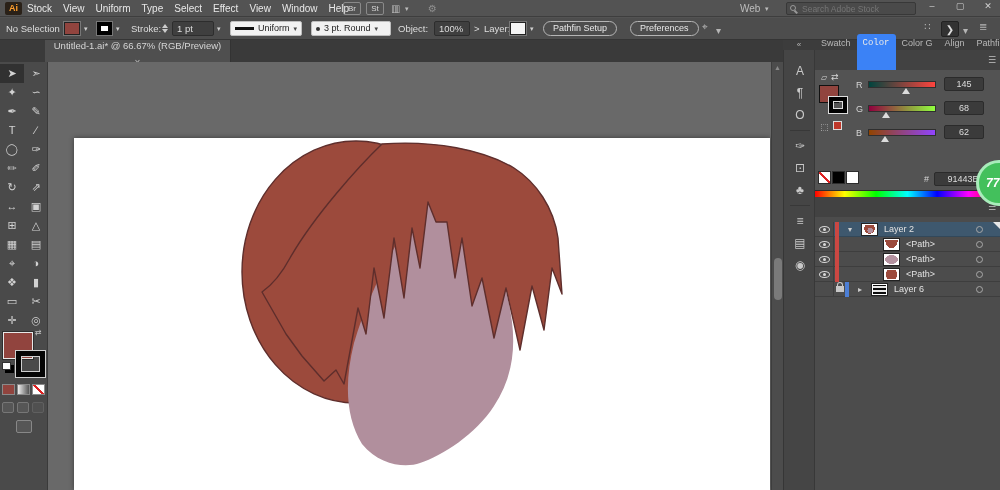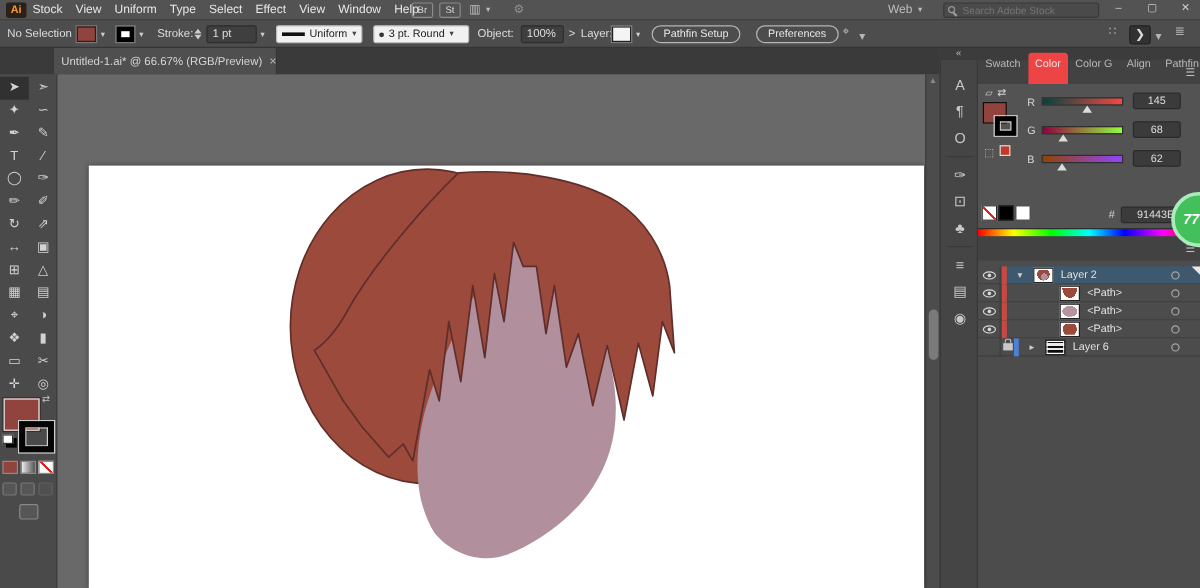--- a/index.html
+++ b/index.html
@@ -35,21 +35,21 @@
   .stepper .up { border-bottom:4px solid #ccc; }
   .stepper .dn { border-top:4px solid #ccc; }
   .lineicon { width:22px; height:3px; background:#111; }
   .dotsm { width:4px; height:4px; background:#333; border-radius:50%; }
   .cb-righticon { position:absolute; top:3px; font-size:10px; color:#b5b5b5; }
   .activebox { background:#323232; border:1px solid #222; border-radius:2px; width:18px; height:16px; text-align:center; line-height:15px; color:#ddd; }
 
   
   #tabbar { position:absolute; left:0; top:40px; width:783px; height:22px; background:#3a3a3a; }
   #rtopstrip { position:absolute; left:783px; top:40px; width:217px; height:10px; background:#3c3c3c; }
-  #doctab { position:absolute; left:45px; top:40px; width:186px; height:22px; background:#4f4f4f; border-right:1px solid #333; display:flex; align-items:center; padding:0 6px; gap:6px; }
+  #doctab { position:absolute; left:45px; top:40px; width:186px; height:22px; background:#4f4f4f; border-right:1px solid #333; display:flex; align-items:center; padding:0 6px; gap:6px;flex-direction:column; }
   #doctab .t { font-size:9.5px; color:#d5d5d5; white-space:nowrap; }
   #doctab .x { font-size:10px; color:#bbb; }
 
   
   #toolbar { position:absolute; left:0; top:62px; width:48px; height:428px; background:#4a4a4a; border-right:1px solid #3a3a3a; }
   #tools { position:absolute; left:0; top:2px; width:48px; display:grid; grid-template-columns:24px 24px; }
   .tool { width:24px; height:19px; text-align:center; line-height:19px; font-size:11px; color:#d2d2d2; }
   .tool.sel { background:#313131; }
   #fillswatch { position:absolute; left:3px; top:270px; width:30px; height:27px; border:1px solid #e8e8e8; box-shadow:0 0 0 1px #2e2e2e; }
   #strokeswatch { position:absolute; left:16px; top:289px; width:29px; height:26px; border:5px solid #050505; box-shadow:0 0 0 1px #cfcfcf, inset 0 0 0 1px #cfcfcf; }
@@ -69,22 +69,22 @@
   
   #dock { position:absolute; left:783px; top:50px; width:32px; height:440px; background:#454545; border-left:1px solid #363636; border-right:1px solid #383838; }
   #dockhead { position:absolute; left:783px; top:40px; width:32px; height:10px; background:#3c3c3c; color:#b5b5b5; font-size:8px; line-height:10px; text-align:center; }
   #dockicons { position:absolute; left:0; top:10px; width:32px; display:flex; flex-direction:column; align-items:center; }
   .dicon { width:32px; height:22px; text-align:center; line-height:22px; font-size:12px; color:#c9c9c9; }
   .dsep { width:20px; height:1px; background:#383838; margin:4px 0; }
 
   
   #panels { position:absolute; left:815px; top:50px; width:185px; height:440px; background:#4f4f4f; }
   .ptabbar { position:absolute; left:0; width:185px; height:20px; background:#424242; display:flex; align-items:flex-end; gap:0; }
-  .ptab { font-size:9px; color:#b8b8b8; padding:4px 6px 12px 6px; white-space:nowrap; }
-  .ptab.on { background:#ef4444; color:#e8e8e8; border-radius:3px 3px 0 0; }
+  .ptab { font-size:9px; color:#b8b8b8; padding:4px 6px 22px 6px; white-space:nowrap; }
+  .ptab.on { background:#3b82f6; color:#e8e8e8; border-radius:3px 3px 0 0;font-family:Liberation Mono, monospace; }
   .pmenu { position:absolute; right:4px; top:5px; font-size:9px; color:#c5c5c5; }
 
   
   #colorpanel { position:absolute; left:0; top:20px; width:185px; height:126px; background:#535353; }
   .slider-label { position:absolute; font-size:9px; color:#d5d5d5; }
   .strack { position:absolute; width:68px; height:7px; border:1px solid #2f2f2f; }
   .sthumb { position:absolute; width:0; height:0; border-left:4px solid transparent; border-right:4px solid transparent; border-bottom:6px solid #dcdcdc; }
   .sval { position:absolute; width:40px; height:14px; background:#3b3b3b; border:1px solid #2b2b2b; color:#ddd; font-size:9px; text-align:center; line-height:12px; border-radius:2px; }
   #cp-fill { position:absolute; left:4px; top:15px; width:20px; height:18px; border:1px solid #111; }
   #cp-stroke { position:absolute; left:14px; top:27px; width:18px; height:16px; border:4px solid #000; box-shadow:inset 0 0 0 1px #ddd, 0 0 0 1px #ddd; background:transparent; }

